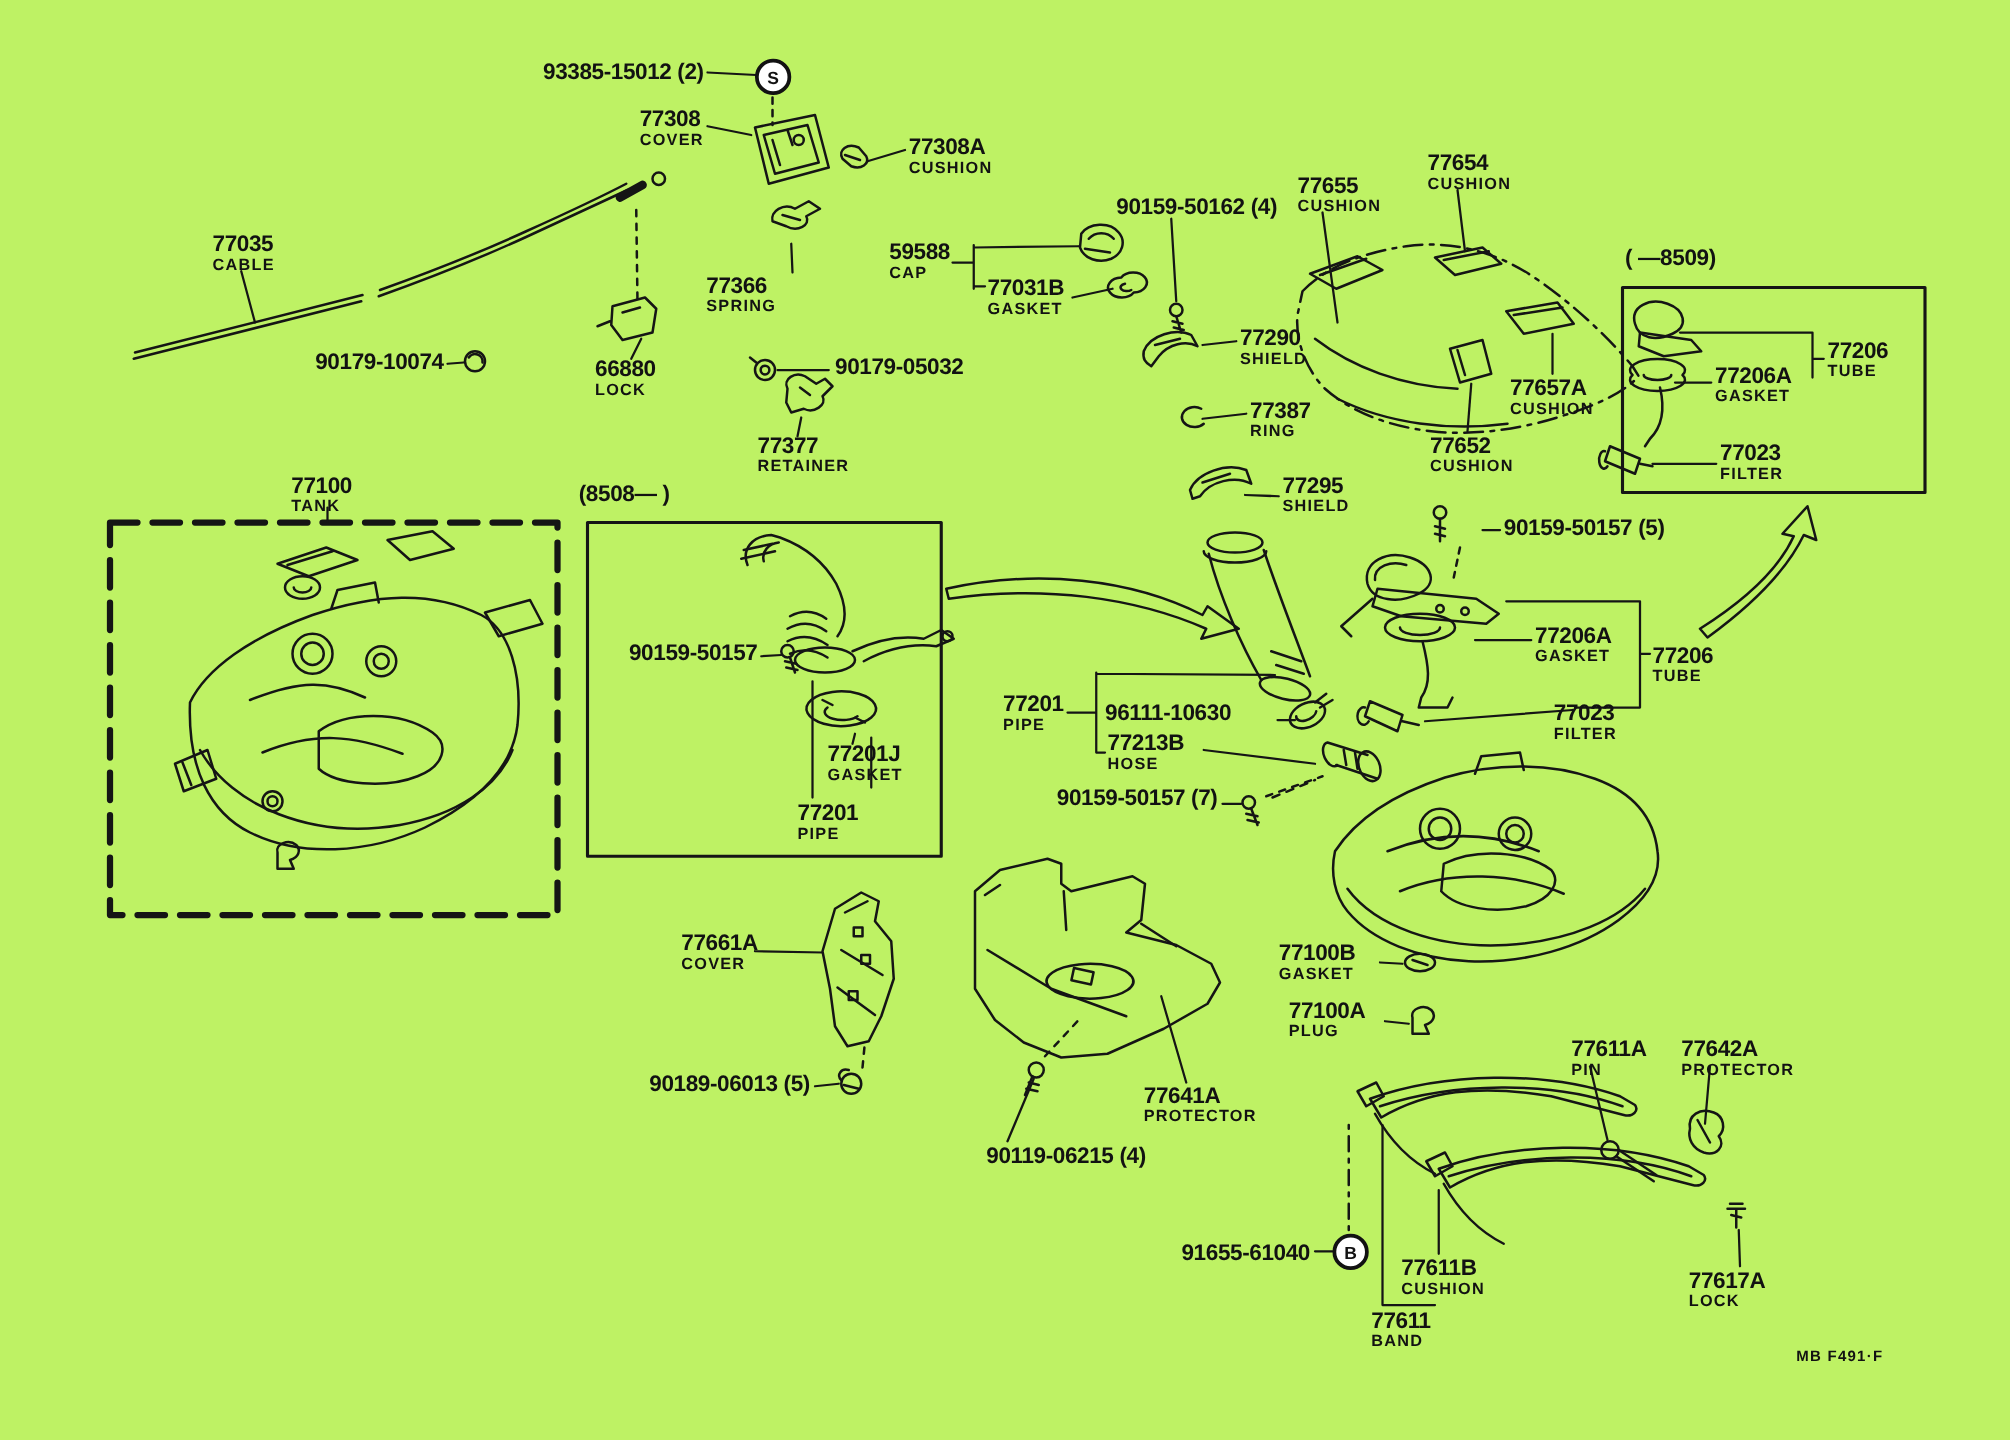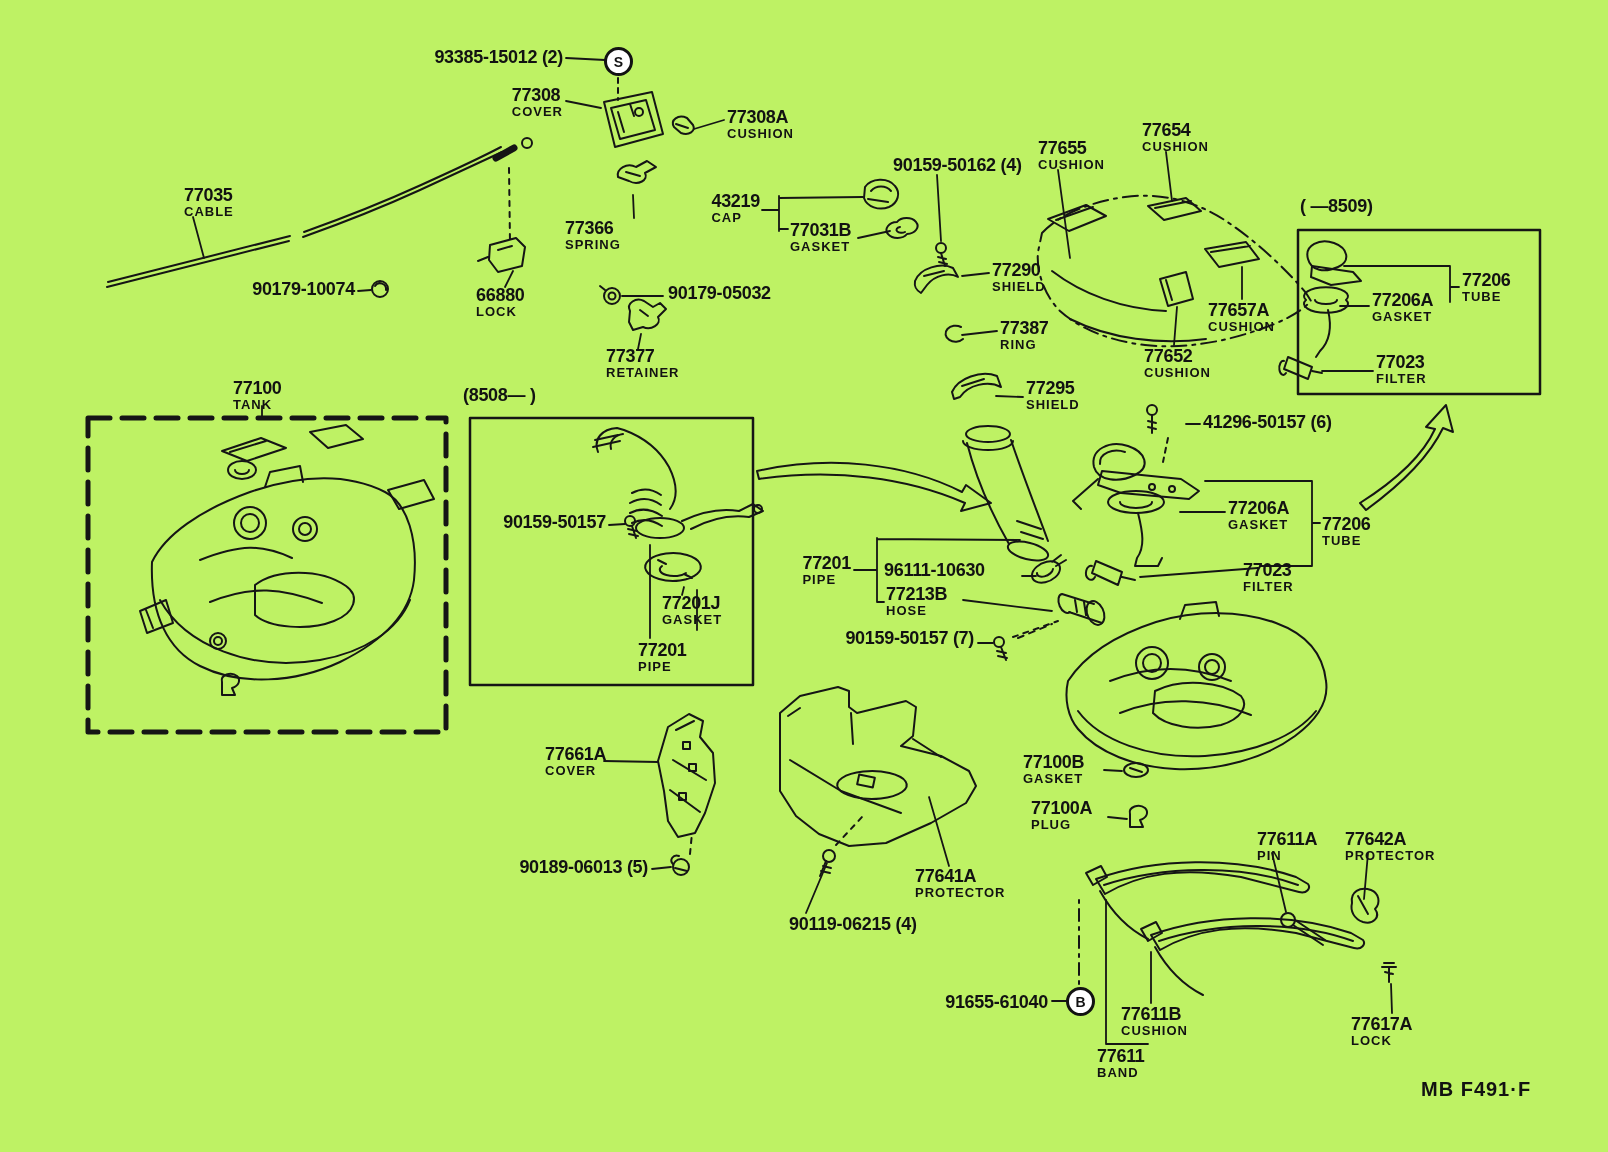--- a/index.html
+++ b/index.html
@@ -5,21 +5,21 @@
   html,body{margin:0;padding:0;background:#fff;}
   #stage{position:relative;width:1608px;height:1152px;background:#bef264;overflow:hidden;
          font-family:"Liberation Sans",sans-serif;color:#121212;}
   #art{position:absolute;left:0;top:0;}
   .part-label{position:absolute;font-weight:bold;line-height:1.04;white-space:nowrap;color:#121212;}
   .pnum{font-size:18px;letter-spacing:-0.3px;}
   .pname{font-size:13px;letter-spacing:1px;}
   .circled{position:absolute;width:23px;height:23px;border:3px solid #121212;border-radius:50%;
            display:flex;align-items:center;justify-content:center;
            font-weight:bold;font-size:14px;color:#121212;background:#fff;}
-  .footer-code{position:absolute;font-weight:bold;font-size:20px;letter-spacing:1px;color:#121212;}
+  .footer-code{position:absolute;font-weight:bold;font-size:12px;letter-spacing:1px;color:#121212;margin-left:16px;}
 </style>
 </head>
 <body>
 
 <div id="stage">
 
   <svg id="art" width="1608" height="1152" viewBox="0 0 1608 1152">
     <g stroke="#151515" fill="none" stroke-width="2" stroke-linecap="round" stroke-linejoin="round">
 
       <rect x="88" y="418" width="358" height="314" stroke-width="5" stroke-dasharray="22 12"></rect>
@@ -307,21 +307,21 @@
         <div class="pnum">93385-15012 (2)</div>
       </div>
       <div class="part-label" style="right: 1045px; top: 86px;">
         <div class="pnum">77308</div>
         <div class="pname">COVER</div>
       </div>
       <div class="part-label" style="left: 727px; top: 108px;">
         <div class="pnum">77308A</div>
         <div class="pname">CUSHION</div>
       </div>
-      <div class="part-label" style="left: 184px; top: 186px;">
+      <div class="part-label" style="left: 170px; top: 186px;">
         <div class="pnum">77035</div>
         <div class="pname">CABLE</div>
       </div>
       <div class="part-label" style="right: 1253px; top: 280px;">
         <div class="pnum">90179-10074</div>
       </div>
       <div class="part-label" style="left: 565px; top: 219px;">
         <div class="pnum">77366</div>
         <div class="pname">SPRING</div>
       </div>
@@ -330,21 +330,21 @@
         <div class="pname">LOCK</div>
       </div>
       <div class="part-label" style="left: 668px; top: 284px;">
         <div class="pnum">90179-05032</div>
       </div>
       <div class="part-label" style="left: 606px; top: 347px;">
         <div class="pnum">77377</div>
         <div class="pname">RETAINER</div>
       </div>
       <div class="part-label" style="right: 848px; top: 192px;">
-        <div class="pnum">43219</div>
+        <div class="pnum">59588</div>
         <div class="pname">CAP</div>
       </div>
       <div class="part-label" style="left: 790px; top: 221px;">
         <div class="pnum">77031B</div>
         <div class="pname">GASKET</div>
       </div>
       <div class="part-label" style="left: 893px; top: 156px;">
         <div class="pnum">90159-50162 (4)</div>
       </div>
       <div class="part-label" style="left: 1038px; top: 139px;">
@@ -416,21 +416,21 @@
         <div class="pnum">96111-10630</div>
       </div>
       <div class="part-label" style="left: 886px; top: 585px;">
         <div class="pnum">77213B</div>
         <div class="pname">HOSE</div>
       </div>
       <div class="part-label" style="right: 634px; top: 629px;">
         <div class="pnum">90159-50157 (7)</div>
       </div>
       <div class="part-label" style="left: 1203px; top: 413px;">
-        <div class="pnum">41296-50157 (6)</div>
+        <div class="pnum">90159-50157 (5)</div>
       </div>
       <div class="part-label" style="left: 1228px; top: 499px;">
         <div class="pnum">77206A</div>
         <div class="pname">GASKET</div>
       </div>
       <div class="part-label" style="left: 1322px; top: 515px;">
         <div class="pnum">77206</div>
         <div class="pname">TUBE</div>
       </div>
       <div class="part-label" style="left: 1243px; top: 561px;">

